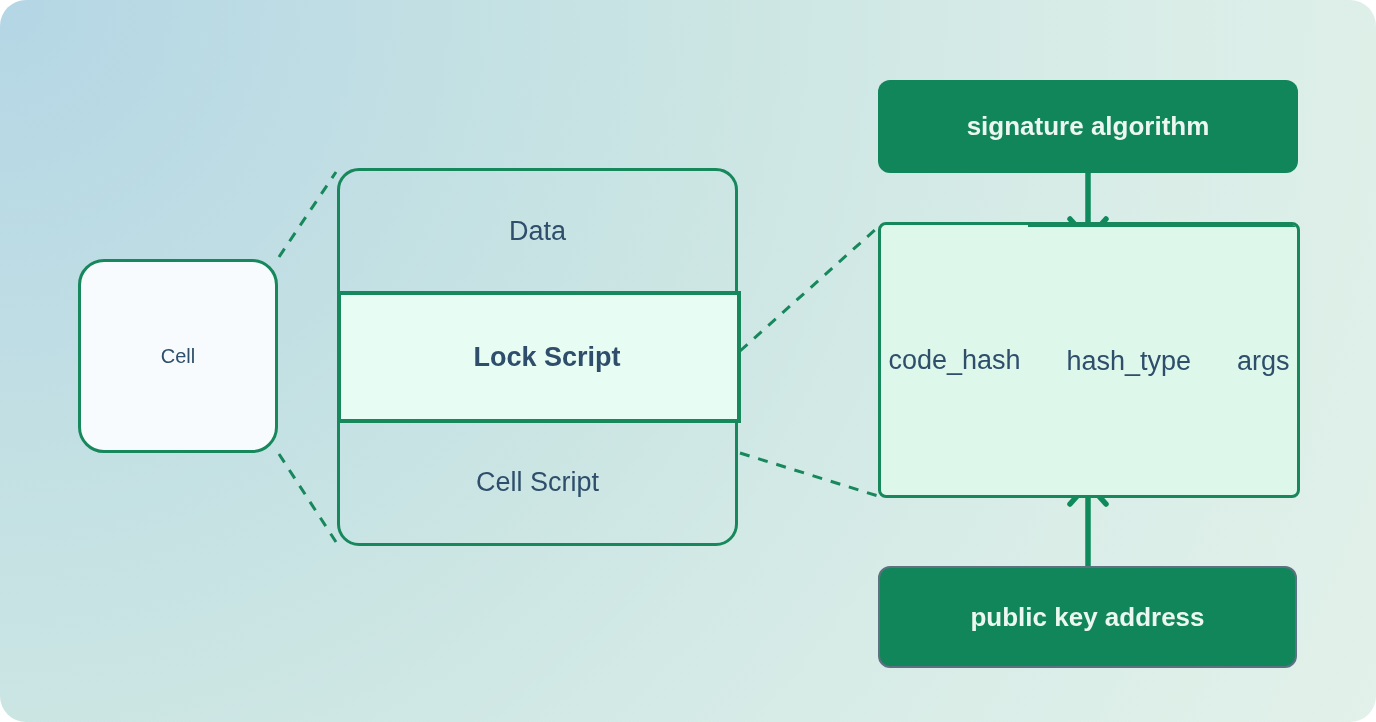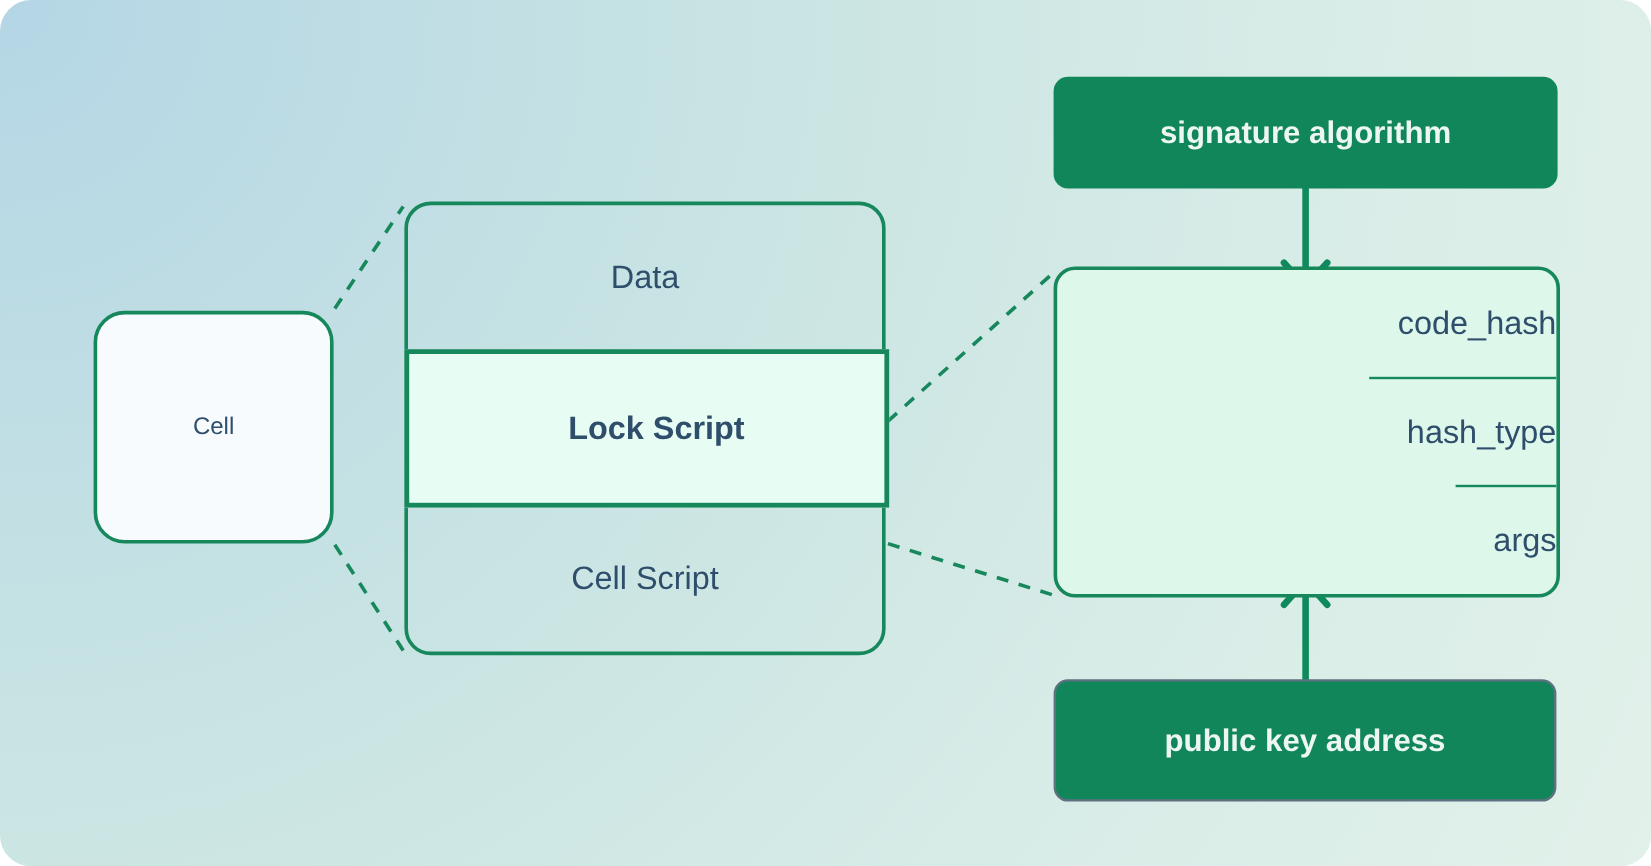--- a/index.html
+++ b/index.html
@@ -44,35 +44,35 @@
   .cell-structure .row + .row{border-top:2.5px solid var(--green);}
   .cell-structure .row.highlight{
     background:#E7FCF2;border:4px solid var(--green);
     margin:0 -6px 0 -3px;position:relative;z-index:2;
     font-weight:bold;flex:1.03 1 auto;padding-left:16px;
   }
   .cell-structure .row.highlight + .row{border-top:none;}
   
   .lock-structure{
     position:absolute;left:878px;top:222px;width:422px;height:276px;
-    background:#DDF7EB;border:3px solid var(--green);border-radius:18px;
-    display:flex;flex-direction:column;overflow:hidden;align-items:flex-end;
+    background:#DDF7EB;border:3px solid var(--green);border-radius:8px;
+    display:flex;flex-direction:row;overflow:hidden;
   }
   .lock-structure .row{
     flex:1 1 auto;display:flex;align-items:center;justify-content:center;
     font-size:27px;
   }
   .lock-structure .row + .row{border-top:2.5px solid var(--green);padding-left:31px;}
   
   .pill{
     position:absolute;background:var(--green-solid);border-radius:12px;
     display:flex;align-items:center;justify-content:center;
     color:var(--text-light);font-weight:bold;font-size:26px;
   }
-  .pill.sig{left:878px;top:64px;width:420px;height:93px;}
+  .pill.sig{left:878px;top:80px;width:420px;height:93px;}
   .pill.pka{left:878px;top:566px;width:419px;height:102px;border:2.5px solid #5D7181;}
 </style>
 </head>
 <body>
 
 <div class="canvas">
 
   <svg class="connector-layer" viewBox="0 0 1376 722" xmlns="http://www.w3.org/2000/svg">
 
     <g stroke="#17875C" stroke-width="3" stroke-dasharray="10 9" fill="none">

